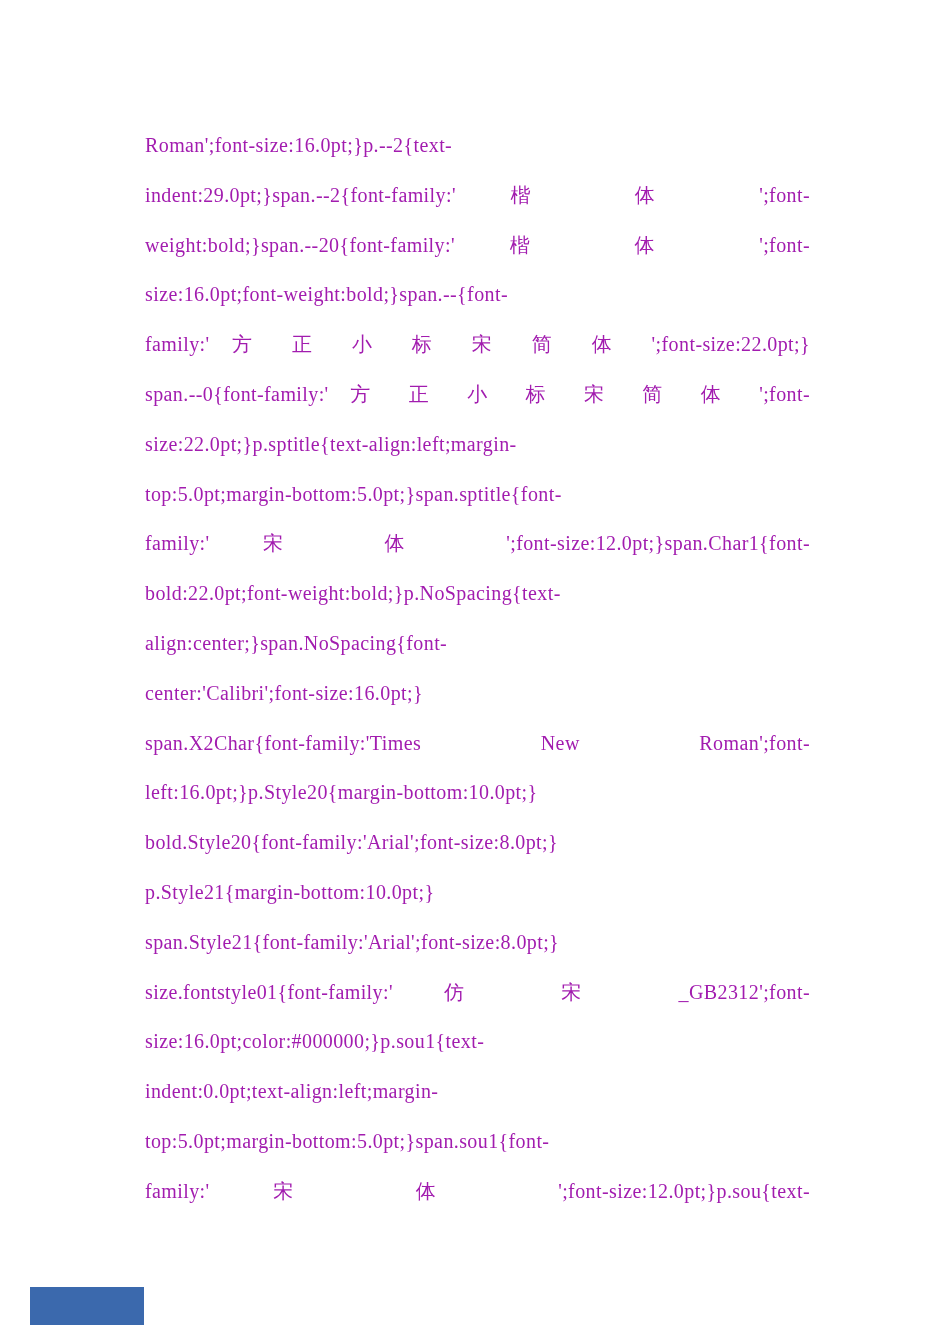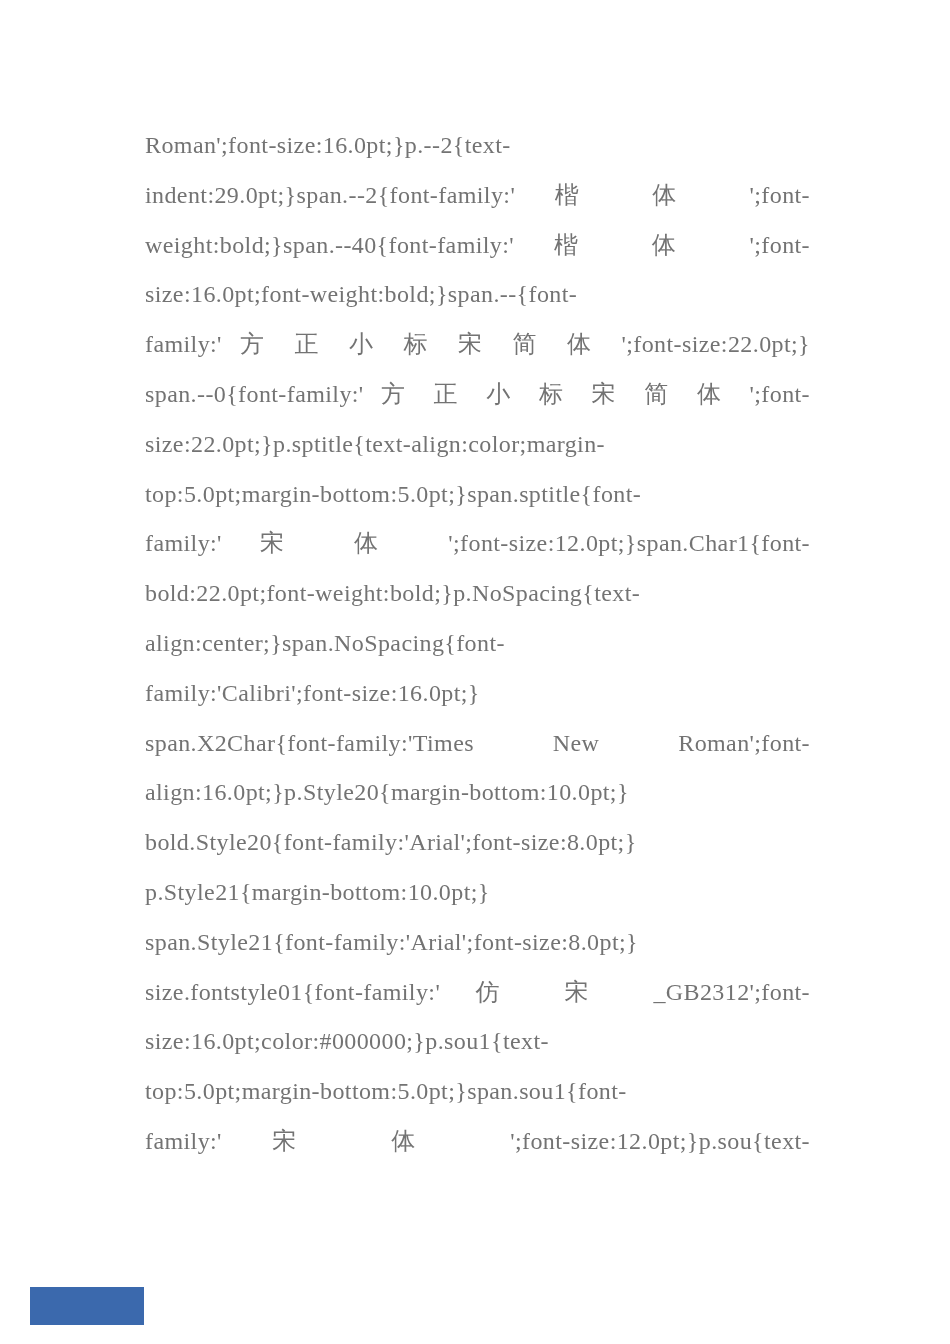--- a/index.html
+++ b/index.html
@@ -15,60 +15,61 @@
     font-family: "Liberation Serif", "DejaVu Serif", serif;
   }
   .doc-page {
     position: absolute;
     left: 145px;
     top: 121px;
     width: 665px;
     color: #232323;
   }
   .line {
-    font-size: 24px;
+    font-size: 20px;
     line-height: 49.8px;
     letter-spacing: 0.4px;
     white-space: nowrap;
     text-align: left;
-    color: #737373;
+    color: #a21caf;
   }
   .line.stretch {
     white-space: normal;
     text-align: justify;
     text-align-last: justify;
   }
   .blue-bar {
     position: absolute;
     left: 30px;
     top: 1287px;
     width: 114px;
     height: 38px;
   }
 </style>
 </head>
 <body style="background: rgb(255, 255, 255);">
 
 <div class="doc-page" style="color: rgb(35, 35, 35);">
   <div class="line">Roman';font-size:16.0pt;}p.--2{text-</div>
   <div class="line stretch">indent:29.0pt;}span.--2{font-family:' 楷 体 ';font-</div>
-  <div class="line stretch">weight:bold;}span.--40{font-family:' 楷 体 ';font-</div>
+  <div class="line stretch">weight:bold;}span.--20{font-family:' 楷 体 ';font-</div>
   <div class="line">size:16.0pt;font-weight:bold;}span.--{font-</div>
   <div class="line stretch">family:' 方 正 小 标 宋 简 体 ';font-size:22.0pt;}</div>
   <div class="line stretch">span.--0{font-family:' 方 正 小 标 宋 简 体 ';font-</div>
-  <div class="line">size:22.0pt;}p.sptitle{text-align:color;margin-</div>
+  <div class="line">size:22.0pt;}p.sptitle{text-align:left;margin-</div>
   <div class="line">top:5.0pt;margin-bottom:5.0pt;}span.sptitle{font-</div>
   <div class="line stretch">family:' 宋 体 ';font-size:12.0pt;}span.Char1{font-</div>
   <div class="line">bold:22.0pt;font-weight:bold;}p.NoSpacing{text-</div>
   <div class="line">align:center;}span.NoSpacing{font-</div>
-  <div class="line">family:'Calibri';font-size:16.0pt;}</div>
+  <div class="line">center:'Calibri';font-size:16.0pt;}</div>
   <div class="line stretch">span.X2Char{font-family:'Times New Roman';font-</div>
-  <div class="line">align:16.0pt;}p.Style20{margin-bottom:10.0pt;}</div>
+  <div class="line">left:16.0pt;}p.Style20{margin-bottom:10.0pt;}</div>
   <div class="line">bold.Style20{font-family:'Arial';font-size:8.0pt;}</div>
   <div class="line">p.Style21{margin-bottom:10.0pt;}</div>
   <div class="line">span.Style21{font-family:'Arial';font-size:8.0pt;}</div>
   <div class="line stretch">size.fontstyle01{font-family:' 仿 宋 _GB2312';font-</div>
   <div class="line">size:16.0pt;color:#000000;}p.sou1{text-</div>
+  <div class="line">indent:0.0pt;text-align:left;margin-</div>
   <div class="line">top:5.0pt;margin-bottom:5.0pt;}span.sou1{font-</div>
   <div class="line stretch">family:' 宋 体 ';font-size:12.0pt;}p.sou{text-</div>
 </div>
 
 <div class="blue-bar" style="background: rgb(59, 105, 173);"></div>
 
 </body></html>

